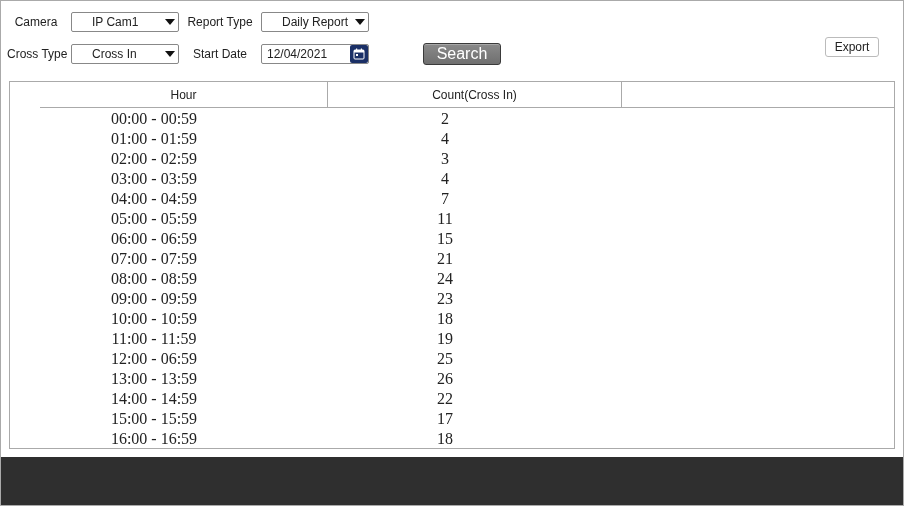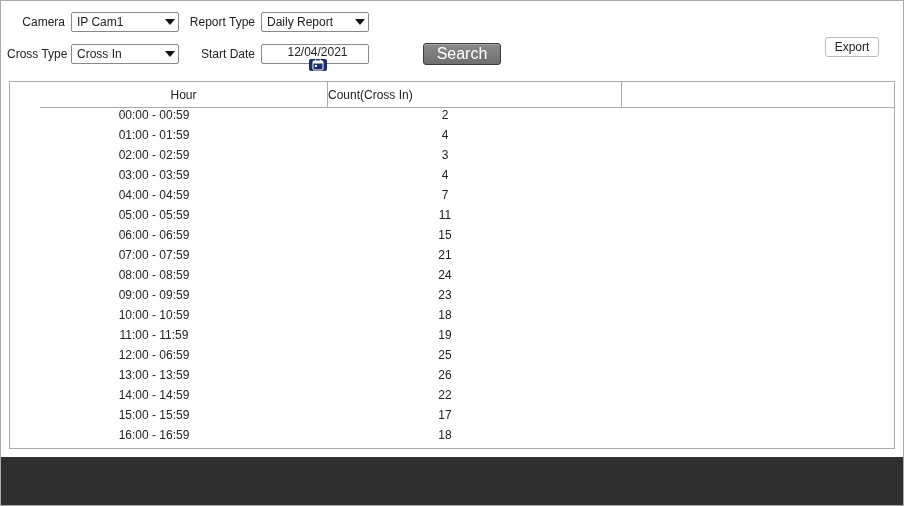--- a/index.html
+++ b/index.html
@@ -23,50 +23,49 @@
   }
   .filter-row {
     display: flex;
     align-items: center;
     gap: 6px;
     height: 26px;
   }
   .filter-row + .filter-row { margin-top: 6px; }
   .label {
     width: 58px;
-    text-align: right;
+    text-align: center;
     white-space: nowrap;
   }
   .label-wide { width: 70px; }
   .select-wrap {
     position: relative;
     width: 108px;
     height: 20px;
     border: 1px solid #888;
     border-radius: 2px;
     background: #fff;
     display: flex;
     align-items: center;
-    padding-left: 5px;
+    padding-left: 20px;
     cursor: pointer;
   }
   .select-wrap .sel-text { flex: 1; font-size: 12px; }
   .chev {
     width: 16px; height: 100%;
     display:flex; align-items:center; justify-content:center;
   }
   .date-wrap {
     position: relative;
     width: 108px; height: 20px;
     border: 1px solid #888;
     border-radius: 2px;
     background: #fff;
     display:flex; align-items:center; padding-left:5px;
     cursor: pointer;
-    flex-direction: column;
   }
   .date-wrap .date-text { flex:1; font-size:12px; }
   .cal-icon {
     width: 18px; height: 18px;
     background: #1a2f66;
     border-radius: 2px;
     display:flex; align-items:center; justify-content:center;
     margin-right:0;
   }
   .cal-icon svg { display:block; }
@@ -100,32 +99,33 @@
     border: 1px solid #aaa;
     padding-left: 30px;
   }
   .table-header {
     display:flex;
     height: 26px;
     border-bottom: 1px solid #aaa;
     align-items:center;
   }
   .col-hour { width: 288px; text-align:center; border-right:1px solid #aaa; line-height:26px; }
-  .col-count { width: 294px; border-right:1px solid #aaa; line-height:26px; }
+  .col-count { width: 294px; text-align:center; border-right:1px solid #aaa; line-height:26px; }
   .col-rest { flex:1; }
   .table-body {
     position:absolute;
     top:26px; left:0; right:0; bottom:0;
     overflow-y: auto;
   }
   .data-row {
     display:flex;
     height: 20px;
-    align-items:flex-start;
-    font-size: 12px;
+    align-items:flex-end;
+    font-size: 16px;
+    font-family: Liberation Serif, serif;
   }
   .cell-hour { width:288px; text-align:center; }
   .cell-count { width:294px; text-align:center; }
   .table-body::-webkit-scrollbar { width: 10px; }
   .table-body::-webkit-scrollbar-track { background: #eee; }
   .table-body::-webkit-scrollbar-thumb { background: #bbb; border-radius:4px; }
 
   .footer {
     position:absolute; left:0; right:0; bottom:0; height:48px;
     background:#2f2f2f;

